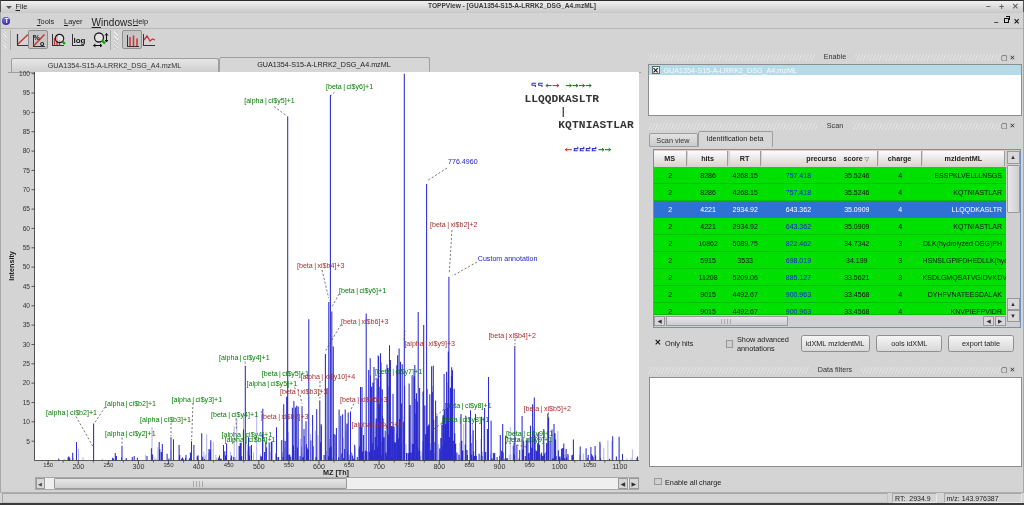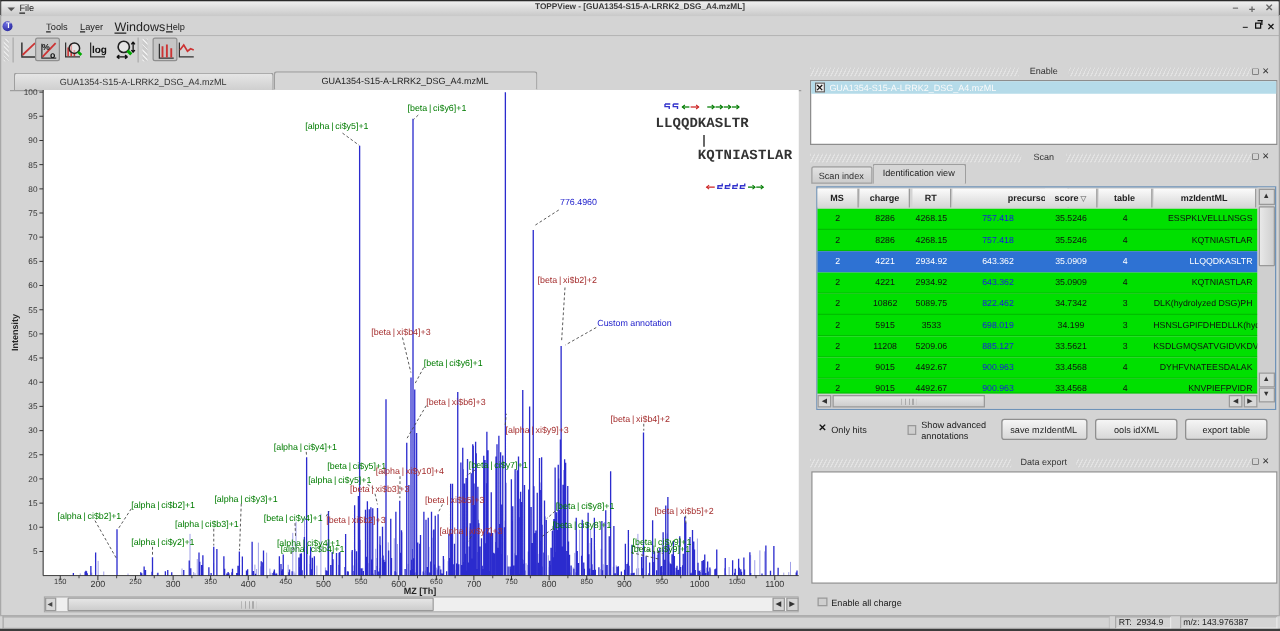--- a/index.html
+++ b/index.html
@@ -284,30 +284,30 @@
 <div style="position:absolute;left:815.0px;top:52px;width:40px;height:10.5px;background:#d4d4d4;text-align:center;font-size:7.2px;line-height:10px;color:#333">Enable</div>
 <div style="position:absolute;left:1001px;top:51.5px;width:22px;height:11px;background:#d4d4d4;font-size:7px;color:#333;line-height:11px">▢&nbsp;✕</div>
 <div class="abs" style="left:648px;top:63.5px;width:374px;height:52px;background:#ffffff;border:1px solid #8d8d8d"></div>
 <div class="abs" style="left:649px;top:64.5px;width:372px;height:10.5px;background:#b5dbe9"></div>
 <div class="abs" style="left:651.5px;top:65.5px;width:8px;height:8px;background:#f2f2f2;border:1px solid #666;font-size:7.5px;line-height:7px;text-align:center;color:#111;font-weight:bold">✕</div>
 <div class="abs" style="left:663.5px;top:66px;font-size:7.2px;color:#fafafa">GUA1354-S15-A-LRRK2_DSG_A4.mzML</div>
 
 <div style="position:absolute;left:648px;top:122.5px;width:374px;height:7px;background:repeating-linear-gradient(115deg,#e2e2e2 0 1px,#d3d3d3 1px 2.9px)"></div>
 <div style="position:absolute;left:817.0px;top:120.5px;width:36px;height:10.5px;background:#d4d4d4;text-align:center;font-size:7.2px;line-height:10px;color:#333">Scan</div>
 <div style="position:absolute;left:1001px;top:120.0px;width:22px;height:11px;background:#d4d4d4;font-size:7px;color:#333;line-height:11px">▢&nbsp;✕</div>
-<div class="abs" style="left:648.5px;top:132.5px;width:49px;height:14px;background:linear-gradient(#e2e2e2,#cccccc);border:1px solid #9e9e9e;border-radius:2px 2px 0 0;text-align:center;font-size:7.3px;line-height:13px;color:#333">Scan index</div>
-<div class="abs" style="left:697.5px;top:130.5px;width:75px;height:16px;background:#d6d6d6;border:1px solid #9e9e9e;border-bottom:none;border-radius:2px 2px 0 0;text-align:center;font-size:7.3px;line-height:14px;color:#222">Identification view</div>
+<div class="abs" style="left:648.5px;top:132.5px;width:49px;height:14px;background:linear-gradient(#e2e2e2,#cccccc);border:1px solid #9e9e9e;border-radius:2px 2px 0 0;text-align:center;font-size:7.3px;line-height:13px;color:#333">Scan view</div>
+<div class="abs" style="left:697.5px;top:130.5px;width:75px;height:16px;background:#d6d6d6;border:1px solid #9e9e9e;border-bottom:none;border-radius:2px 2px 0 0;text-align:center;font-size:7.3px;line-height:14px;color:#222">Identification beta</div>
 
 <div class="abs" style="left:652.5px;top:149px;width:368px;height:178.5px;border:1px solid #6f93b8;background:#d4d4d4"></div>
 <div style="position:absolute;left:653.5px;top:150.5px;width:33.200000000000045px;height:15.5px;background:linear-gradient(#fbfbfb,#d6d6d6);border-right:1px solid #9b9b9b;text-align:center;line-height:15.5px;font-weight:bold;font-size:7.2px;color:#222">MS</div>
-<div style="position:absolute;left:687.7px;top:150.5px;width:40.799999999999955px;height:15.5px;background:linear-gradient(#fbfbfb,#d6d6d6);border-right:1px solid #9b9b9b;text-align:center;line-height:15.5px;font-weight:bold;font-size:7.2px;color:#222">charge</div>
+<div style="position:absolute;left:687.7px;top:150.5px;width:40.799999999999955px;height:15.5px;background:linear-gradient(#fbfbfb,#d6d6d6);border-right:1px solid #9b9b9b;text-align:center;line-height:15.5px;font-weight:bold;font-size:7.2px;color:#222">hits</div>
 <div style="position:absolute;left:729.5px;top:150.5px;width:31.299999999999955px;height:15.5px;background:linear-gradient(#fbfbfb,#d6d6d6);border-right:1px solid #9b9b9b;text-align:center;line-height:15.5px;font-weight:bold;font-size:7.2px;color:#222">RT</div>
 <div style="position:absolute;left:761.8px;top:150.5px;width:93px;height:15.5px;background:linear-gradient(#fbfbfb,#d6d6d6);border-right:1px solid #9b9b9b;text-align:right;line-height:15.5px;font-weight:bold;font-size:7.2px;color:#222">precursor m/z</div>
 <div style="position:absolute;left:836.0px;top:150.5px;width:41.60000000000002px;height:15.5px;background:linear-gradient(#fbfbfb,#d6d6d6);border-right:1px solid #9b9b9b;text-align:center;line-height:15.5px;font-weight:bold;font-size:7.2px;color:#222">score<span style="color:#8a8a8a;font-size:6px">&nbsp;▽</span></div>
-<div style="position:absolute;left:878.6px;top:150.5px;width:43.0px;height:15.5px;background:linear-gradient(#fbfbfb,#d6d6d6);border-right:1px solid #9b9b9b;text-align:center;line-height:15.5px;font-weight:bold;font-size:7.2px;color:#222">table</div>
+<div style="position:absolute;left:878.6px;top:150.5px;width:43.0px;height:15.5px;background:linear-gradient(#fbfbfb,#d6d6d6);border-right:1px solid #9b9b9b;text-align:center;line-height:15.5px;font-weight:bold;font-size:7.2px;color:#222">charge</div>
 <div style="position:absolute;left:922.6px;top:150.5px;width:82.39999999999998px;height:15.5px;background:linear-gradient(#fbfbfb,#d6d6d6);border-right:1px solid #9b9b9b;text-align:center;line-height:15.5px;font-weight:bold;font-size:7.2px;color:#222">mzIdentML</div>
 <div style="position:absolute;left:653.5px;top:166.5px;width:352.5px;height:17.1px;background:#00e000;box-shadow:inset 0 -1px 0 rgba(0,90,0,0.25);overflow:hidden">
 <div style="position:absolute;left:0.0px;top:0;width:33.200000000000045px;height:17.05px;text-align:center;line-height:17.05px;font-size:7px;color:#111;white-space:nowrap">2</div>
 <div style="position:absolute;left:34.200000000000045px;top:0;width:40.799999999999955px;height:17.05px;text-align:center;line-height:17.05px;font-size:7px;color:#111;white-space:nowrap">8286</div>
 <div style="position:absolute;left:76.0px;top:0;width:31.299999999999955px;height:17.05px;text-align:center;line-height:17.05px;font-size:7px;color:#111;white-space:nowrap">4268.15</div>
 <div style="position:absolute;left:108.29999999999995px;top:0;width:73.20000000000005px;height:17.05px;text-align:center;line-height:17.05px;font-size:7px;color:#1a1ae0;white-space:nowrap">757.418</div>
 <div style="position:absolute;left:182.5px;top:0;width:41.60000000000002px;height:17.05px;text-align:center;line-height:17.05px;font-size:7px;color:#111;white-space:nowrap">35.5246</div>
 <div style="position:absolute;left:225.10000000000002px;top:0;width:43.0px;height:17.05px;text-align:center;line-height:17.05px;font-size:7px;color:#111;white-space:nowrap">4</div>
 <div style="position:absolute;left:269.1px;top:0;width:82.39999999999998px;height:17.05px;padding-right:3px;text-align:right;line-height:17.05px;font-size:7px;color:#111;white-space:nowrap">ESSPKLVELLLNSGS</div>
 </div>
@@ -394,26 +394,26 @@
 <div class="abs" style="left:654px;top:316px;width:11px;height:10px;background:#d8d8d8;border:1px solid #999;text-align:center;line-height:9px;font-size:5.5px;color:#333">◀</div>
 <div class="abs" style="left:666px;top:316px;width:122px;height:10px;background:linear-gradient(#e6e6e6,#cdcdcd);border:1px solid #999"></div>
 <div class="abs" style="left:721px;top:318.5px;width:12px;height:5px;background:repeating-linear-gradient(90deg,#aaa 0 1px,transparent 1px 3px)"></div>
 <div class="abs" style="left:983px;top:316px;width:11px;height:10px;background:#d8d8d8;border:1px solid #999;text-align:center;line-height:9px;font-size:5.5px;color:#333">◀</div>
 <div class="abs" style="left:994.5px;top:316px;width:11px;height:10px;background:#d8d8d8;border:1px solid #999;text-align:center;line-height:9px;font-size:5.5px;color:#333">▶</div>
 
 <div class="abs" style="left:654.5px;top:338.8px;width:7.5px;height:7.5px;background:#d4d4d4;font-size:8px;line-height:7px;color:#111;font-weight:bold">✕</div>
 <div class="abs" style="left:665px;top:339px;font-size:7.3px;color:#222">Only hits</div>
 <div class="abs" style="left:725.8px;top:340px;width:7.5px;height:7.5px;background:#cfcfcf;border:1px solid #999"></div>
 <div class="abs" style="left:737px;top:334.8px;font-size:7.3px;color:#222;line-height:9px">Show advanced<br>annotations</div>
-<div class="abs" style="left:800.5px;top:334.5px;width:69px;height:17px;background:linear-gradient(#f5f5f5,#d8d8d8);border:1px solid #8f8f8f;border-radius:2.5px;text-align:center;font-size:7.3px;line-height:16px;color:#222">save mzIdentML</div>
+<div class="abs" style="left:800.5px;top:334.5px;width:69px;height:17px;background:linear-gradient(#f5f5f5,#d8d8d8);border:1px solid #8f8f8f;border-radius:2.5px;text-align:center;font-size:7.3px;line-height:16px;color:#222">idXML mzIdentML</div>
 <div class="abs" style="left:876.3px;top:334.5px;width:66px;height:17px;background:linear-gradient(#f5f5f5,#d8d8d8);border:1px solid #8f8f8f;border-radius:2.5px;text-align:center;font-size:7.3px;line-height:16px;color:#222">ools idXML</div>
 <div class="abs" style="left:948px;top:334.5px;width:66px;height:17px;background:linear-gradient(#f5f5f5,#d8d8d8);border:1px solid #8f8f8f;border-radius:2.5px;text-align:center;font-size:7.3px;line-height:16px;color:#222">export table</div>
 
 <div style="position:absolute;left:648px;top:366.5px;width:374px;height:7px;background:repeating-linear-gradient(115deg,#e2e2e2 0 1px,#d3d3d3 1px 2.9px)"></div>
-<div style="position:absolute;left:809.0px;top:364.5px;width:52px;height:10.5px;background:#d4d4d4;text-align:center;font-size:7.2px;line-height:10px;color:#333">Data export</div>
+<div style="position:absolute;left:809.0px;top:364.5px;width:52px;height:10.5px;background:#d4d4d4;text-align:center;font-size:7.2px;line-height:10px;color:#333">Data filters</div>
 <div style="position:absolute;left:1001px;top:364.0px;width:22px;height:11px;background:#d4d4d4;font-size:7px;color:#333;line-height:11px">▢&nbsp;✕</div>
 <div class="abs" style="left:648.5px;top:377px;width:373px;height:90px;background:#ffffff;border:1px solid #8d8d8d"></div>
 <div class="abs" style="left:654px;top:477.5px;width:7.5px;height:7.5px;background:#cfcfcf;border:1px solid #999"></div>
 <div class="abs" style="left:665px;top:477.5px;font-size:7.3px;color:#222">Enable all charge</div>
 
 <div class="abs" style="left:0;top:12px;width:1px;height:491px;background:#a8a8a8"></div>
 <div class="abs" style="left:1023px;top:12px;width:1px;height:491px;background:#a8a8a8"></div>
 
 <div class="abs" style="left:0;top:491.5px;width:1024px;height:11.5px;background:#d4d4d4;border-top:1px solid #adadad"></div>
 <div class="abs" style="left:2px;top:493px;width:886px;height:9.5px;border:1px solid #c2c2c2;border-top-color:#a8a8a8;border-left-color:#a8a8a8"></div>

